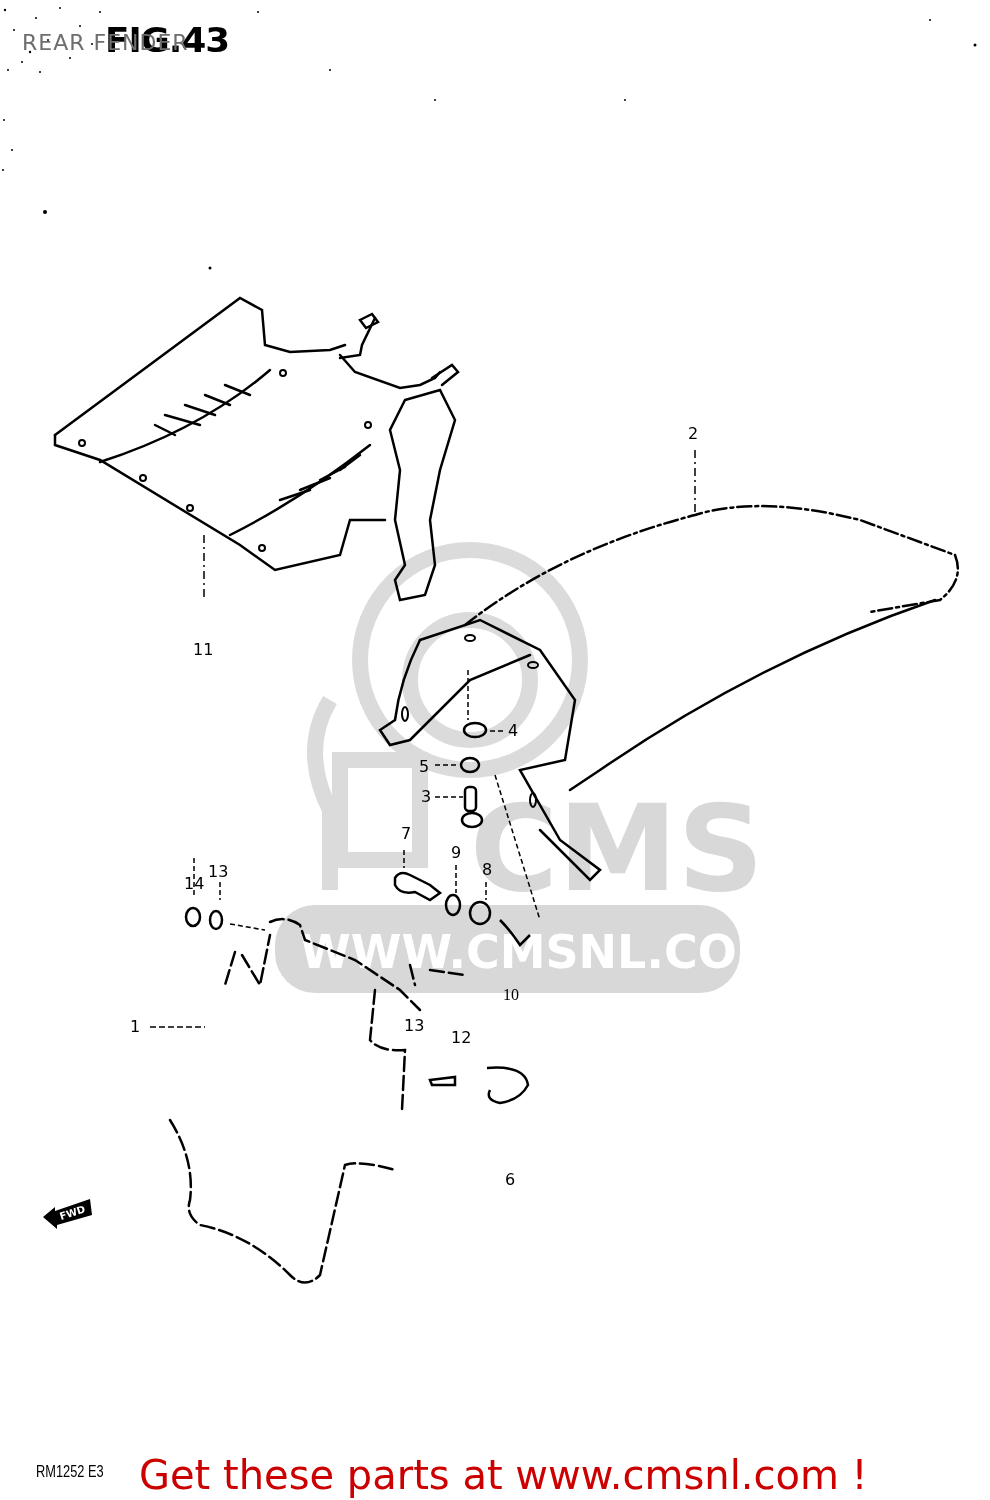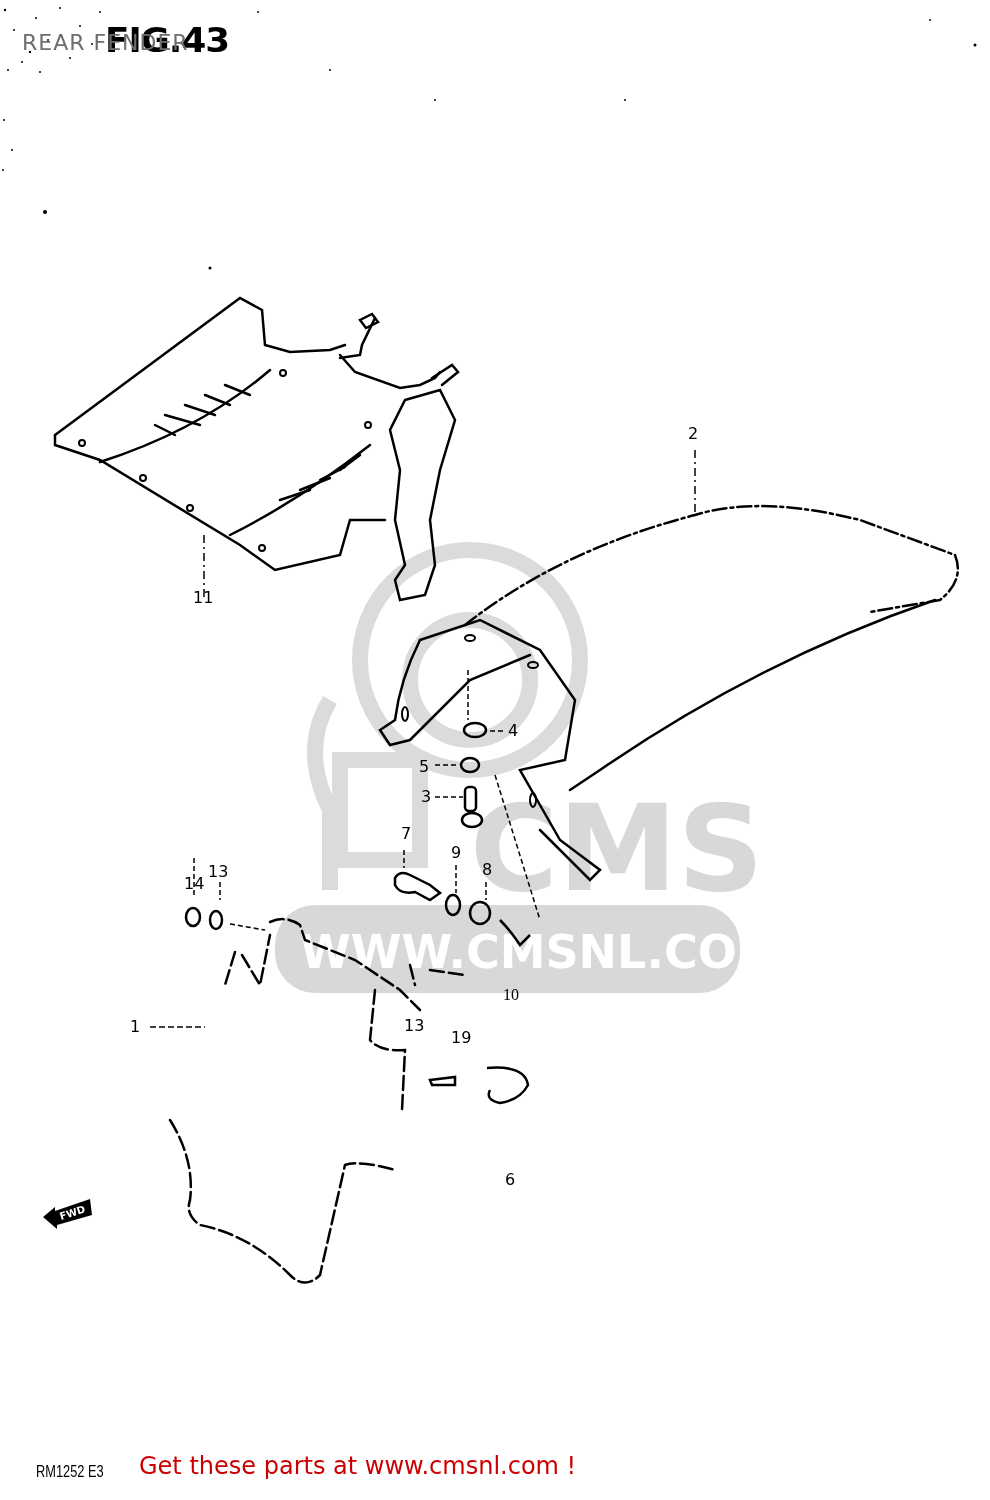--- a/index.html
+++ b/index.html
@@ -2,21 +2,21 @@
 <html><head>
   <meta charset="utf-8">
   <style>
     html, body { margin: 0; padding: 0; background: #ffffff; }
     body { width: 990px; height: 1500px; position: relative; overflow: hidden; font-family: "Liberation Sans", sans-serif; }
     .page-title { position: absolute; left: 22px; top: 14px; font-size: 22px; color: #6e6e6e; letter-spacing: 1px; z-index: 5; font-family: "DejaVu Sans", sans-serif; margin-top: 16px; }
     .fig-title { position: absolute; left: 108px; top: 20px; font-size: 34px; font-weight: bold; color: #000; font-family: "DejaVu Sans", sans-serif; letter-spacing: -1px; transform: scaleX(1.05); z-index: 4; }
     .diagram { position: absolute; left: 0; top: 0; width: 990px; height: 1500px; }
     .label { position: absolute; font-size: 16px; color: #000; font-family: "DejaVu Sans", sans-serif; }
     .footer-code { position: absolute; left: 36px; top: 1463px; font-size: 16px; color: #000; font-family: "Liberation Sans Narrow", "Liberation Sans", sans-serif; transform: scaleX(0.8); transform-origin: left; }
-    .footer-cta { position: absolute; left: 139px; top: 1452px; font-size: 24px; color: #cc0000; font-family: "DejaVu Sans", sans-serif; white-space: nowrap; }
+    .footer-cta { position: absolute; left: 139px; top: 1452px; font-size: 40px; color: #cc0000; font-family: "DejaVu Sans", sans-serif; white-space: nowrap; }
     .fwd { position: absolute; left: 40px; top: 1195px; }
   </style>
 </head>
 <body>
 
 <div class="page-title">REAR FENDER</div>
 <div class="fig-title">FIG.43</div>
 
 <svg class="diagram" width="990" height="1500" viewBox="0 0 990 1500" xmlns="http://www.w3.org/2000/svg">
 
@@ -148,22 +148,22 @@
 <div class="label" style="left:130px;top:1017px;">1</div>
 <div class="label" style="left:688px;top:424px;">2</div>
 <div class="label" style="left:421px;top:787px;">3</div>
 <div class="label" style="left:508px;top:721px;">4</div>
 <div class="label" style="left:419px;top:757px;">5</div>
 <div class="label" style="left:505px;top:1170px;">6</div>
 <div class="label" style="left:401px;top:824px;">7</div>
 <div class="label" style="left:482px;top:860px;">8</div>
 <div class="label" style="left:451px;top:843px;">9</div>
 <div class="label" style="left:503px;top:986px;font-family:Liberation Serif, serif;">10</div>
-<div class="label" style="left:193px;top:588px;">11</div>
-<div class="label" style="left:451px;top:1028px;">19</div>
+<div class="label" style="left:193px;top:640px;">11</div>
+<div class="label" style="left:451px;top:1028px;">12</div>
 <div class="label" style="left:208px;top:862px;">13</div>
 <div class="label" style="left:404px;top:1016px;">13</div>
 <div class="label" style="left:184px;top:834px;margin-top:40px;">14</div>
 
 <div class="fwd">
   <svg width="60" height="40" viewBox="0 0 60 40">
     <polygon points="3,22 15,12 15,16 50,4 52,20 17,30 17,34" fill="#000"></polygon>
     <text x="20" y="22" font-family="DejaVu Sans, sans-serif" font-size="10" font-weight="bold" fill="#fff" transform="rotate(-18 30 20)">FWD</text>
   </svg>
 </div>

